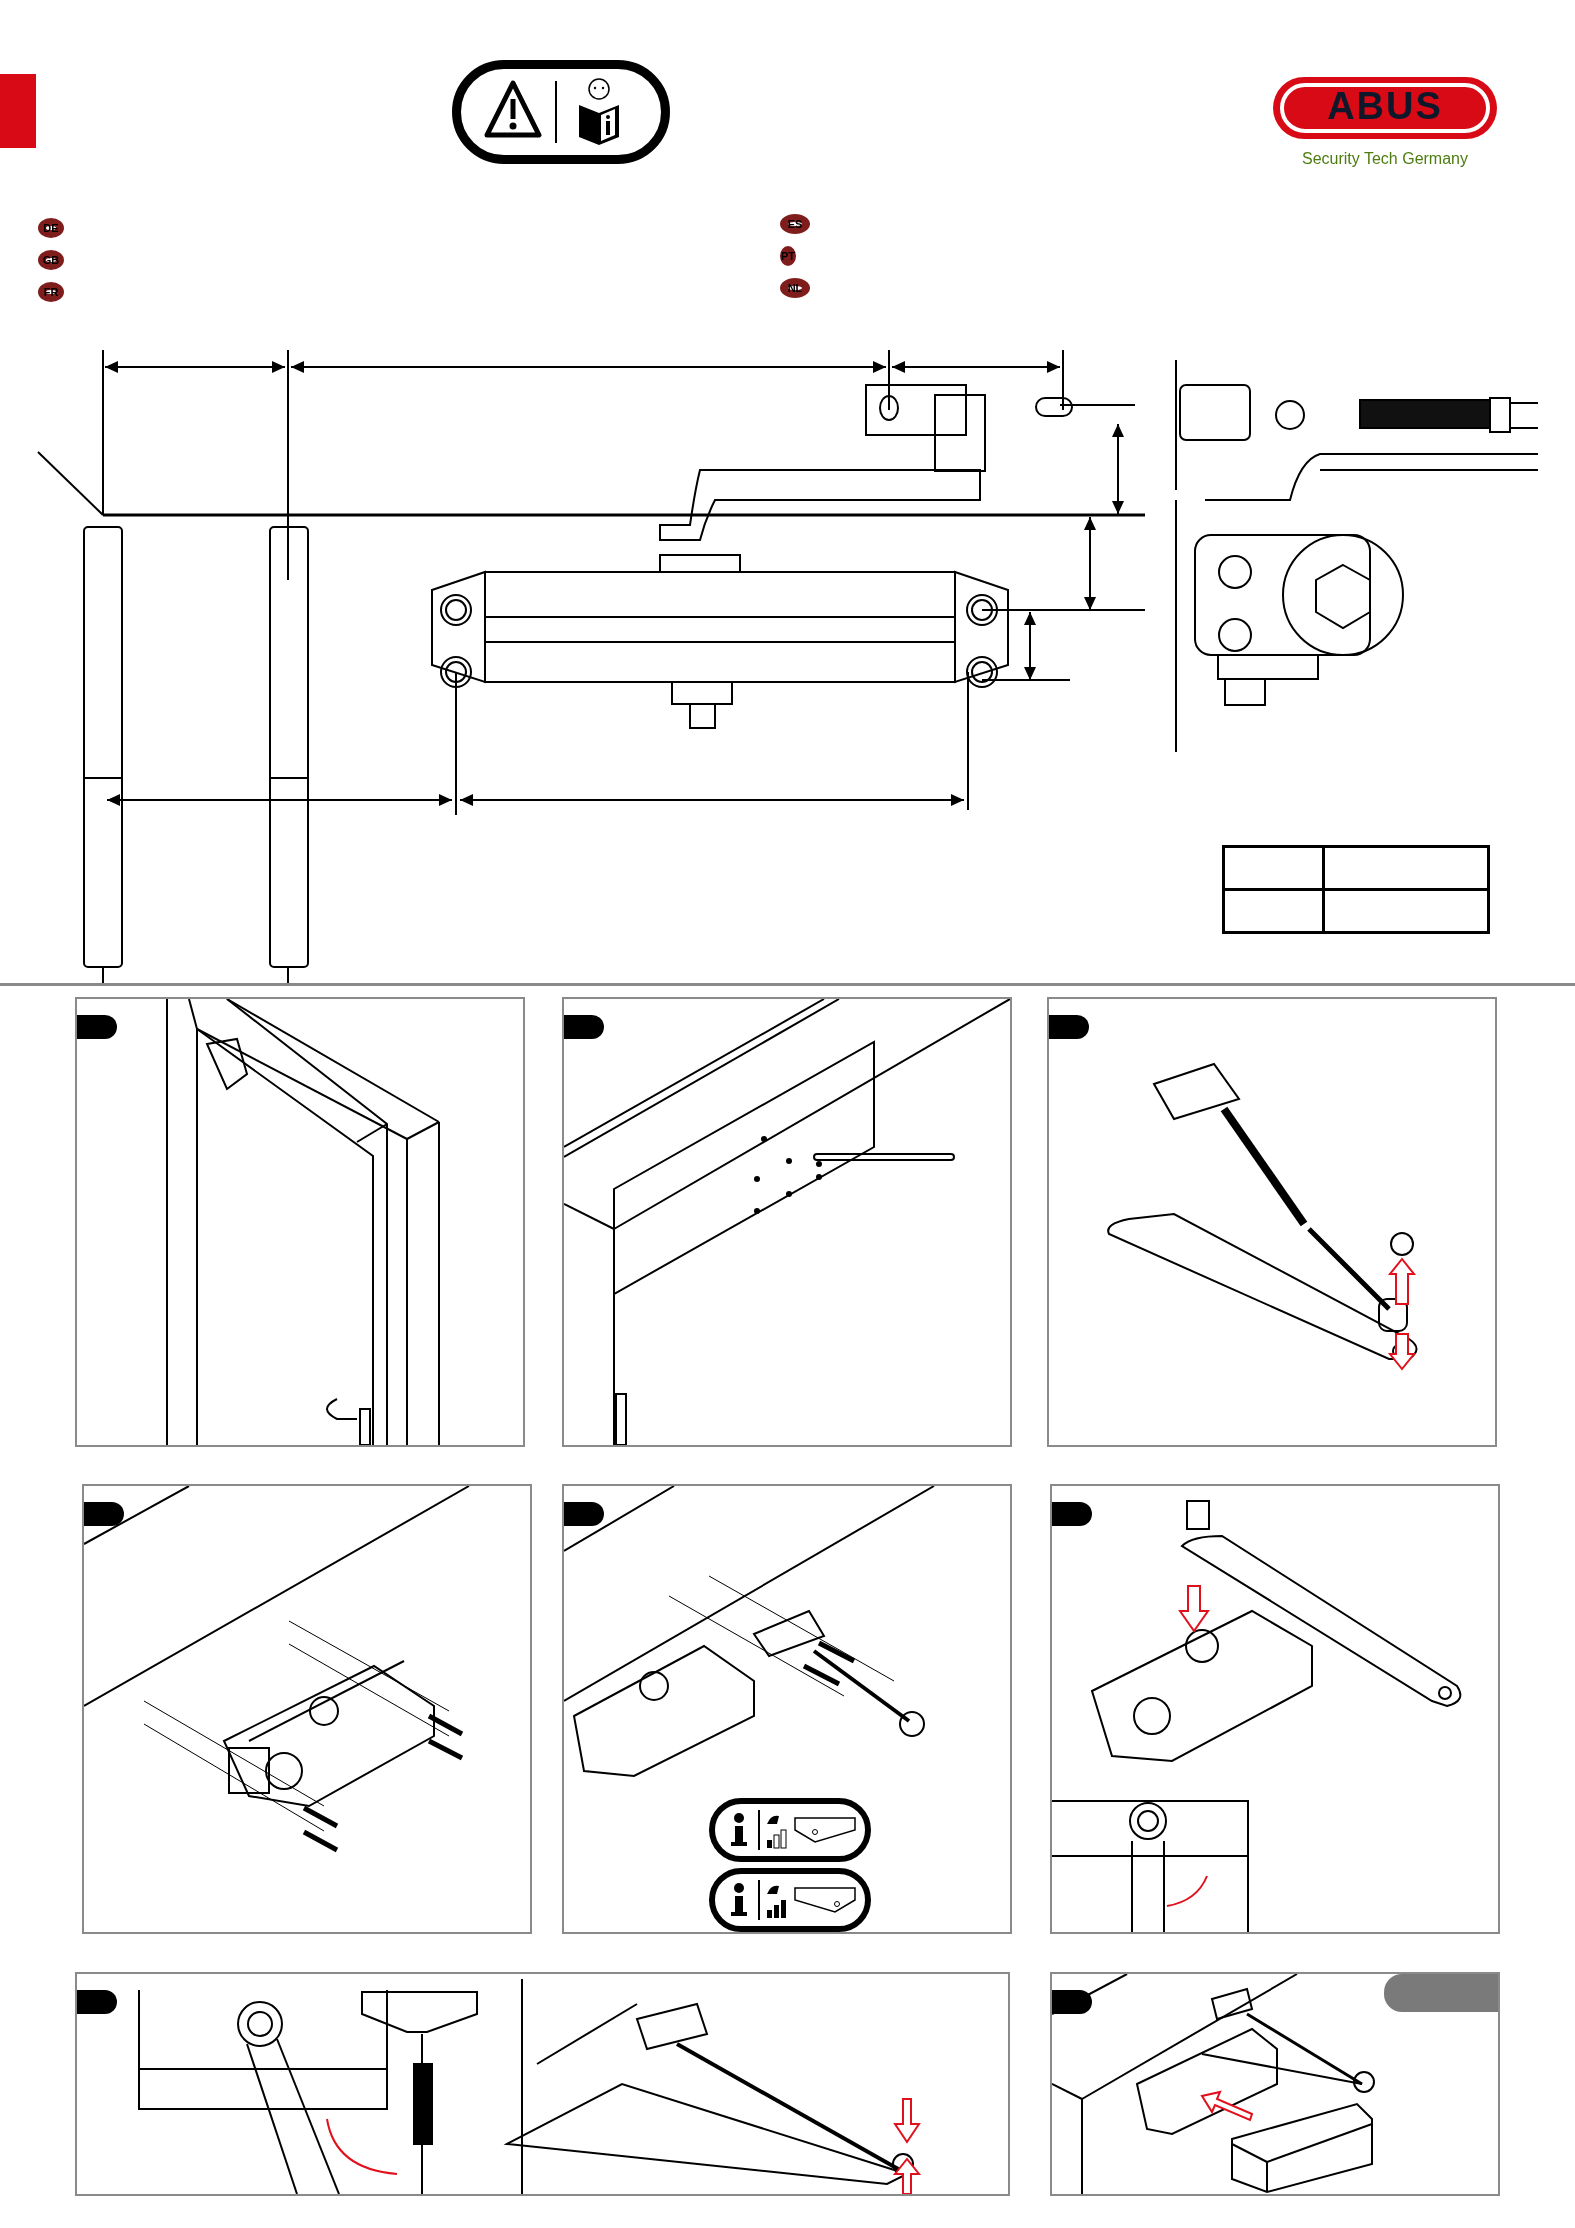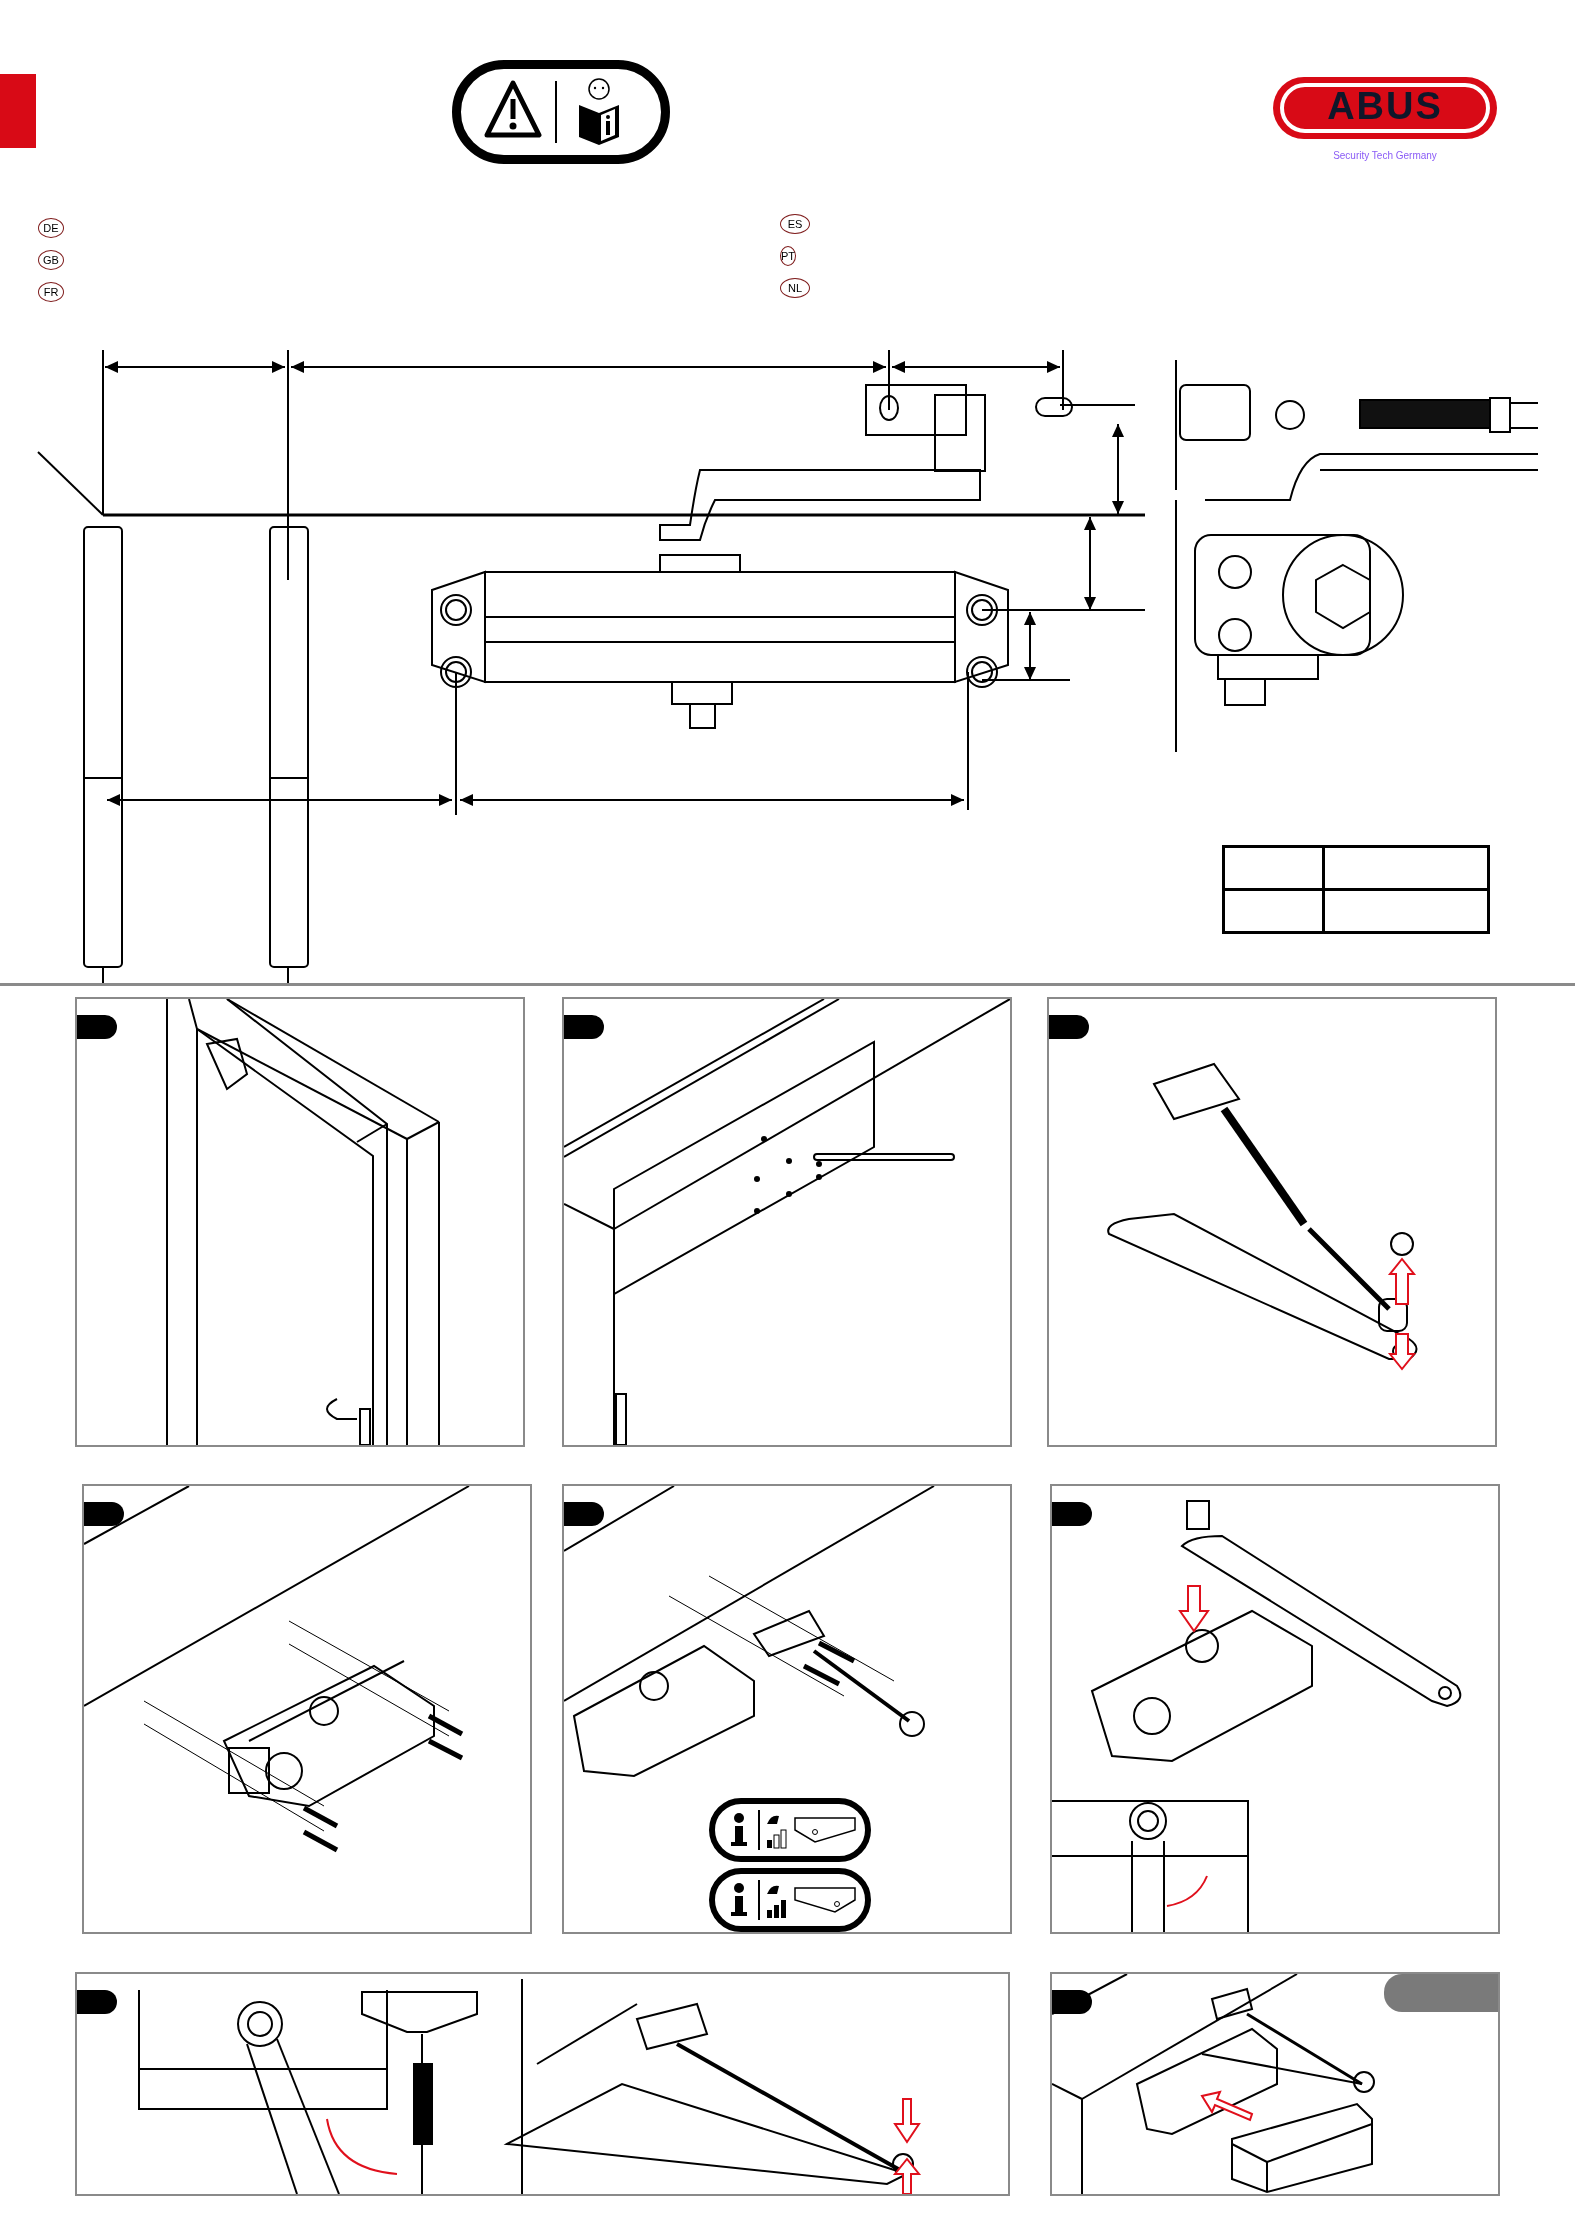--- a/index.html
+++ b/index.html
@@ -2,24 +2,24 @@
 <html style="--brand: #d80a16; --arrow: #e0101c;"><head>
 <meta charset="utf-8">
 <style>
   html, body { margin: 0; padding: 0; background: #ffffff; }
   body { width: 1575px; height: 2228px; position: relative; overflow: hidden;
          font-family: "Liberation Sans", sans-serif; color: #000; }
   .abs { position: absolute; }
   .red-tab { left: 0; top: 74px; width: 36px; height: 74px; background: var(--brand); }
   .safety-pill { left: 452px; top: 60px; width: 218px; height: 104px; border: 9px solid #000; border-radius: 60px; box-sizing: border-box; }
   .abus-logo { left: 1270px; top: 74px; width: 230px; height: 84px; }
-  .abus-tagline { left: 1300px; top: 150px; width: 170px; text-align: center; font-size: 10px; color: #8b5cf6; }
+  .abus-tagline { left: 1300px; top: 150px; width: 170px; text-align: center; font-size: 16px; color: #4d7c0f; }
   .lang { display: flex; align-items: center; }
-  .lang-badge { width: 26px; height: 20px; border: 1px solid #7f1d1d; border-radius: 50%; box-sizing: border-box;
-                font-size: 11px; font-weight: normal; display: flex; align-items: center; justify-content: center; }
+  .lang-badge { width: 26px; height: 20px; border: 8px solid #7f1d1d; border-radius: 50%; box-sizing: border-box;
+                font-size: 11px; font-weight: bold; display: flex; align-items: center; justify-content: center; }
   .divider { left: 0; top: 983px; width: 1575px; height: 3px; background: #8a8a8a; }
   .panel { border: 2px solid #8a8a8a; box-sizing: border-box; background: #fff; overflow: hidden; }
   .step-tab { left: 0; top: 16px; width: 40px; height: 24px; background: #000; border-radius: 0 14px 14px 0; }
   .grey-tab { right: 0; top: 0; width: 114px; height: 38px; background: #7a7a7a; border-radius: 18px 0 0 18px; }
   .spec-table { left: 1222px; top: 845px; width: 268px; height: 86px; border-collapse: collapse; }
   .spec-table td { border: 3px solid #000; }
   svg { display: block; }
 </style>
 </head>
 <body>

